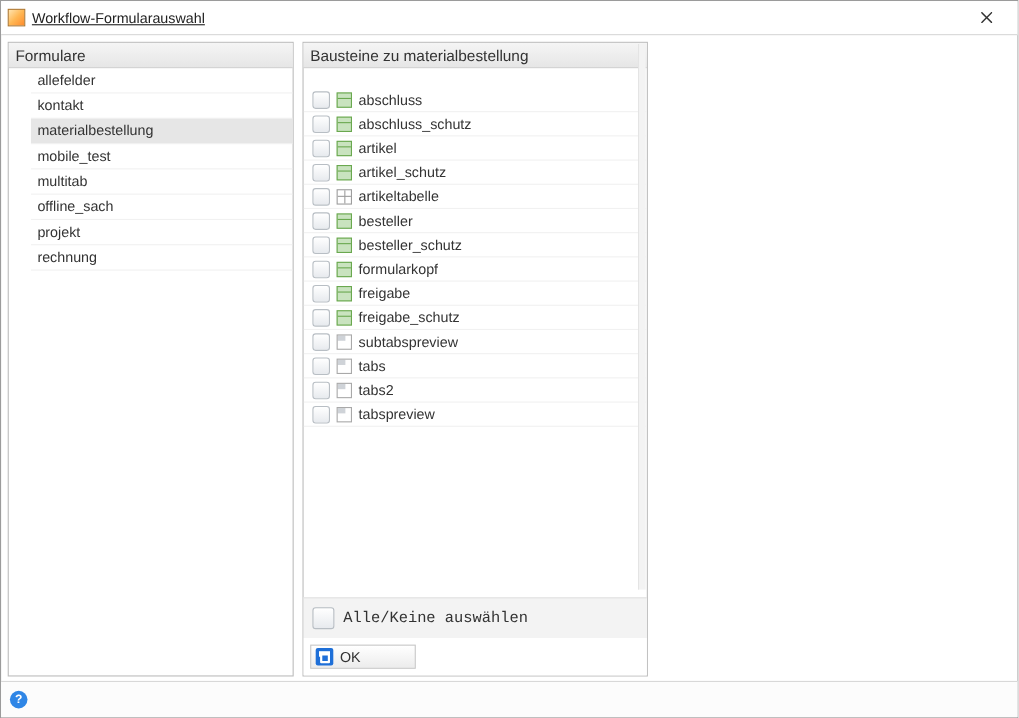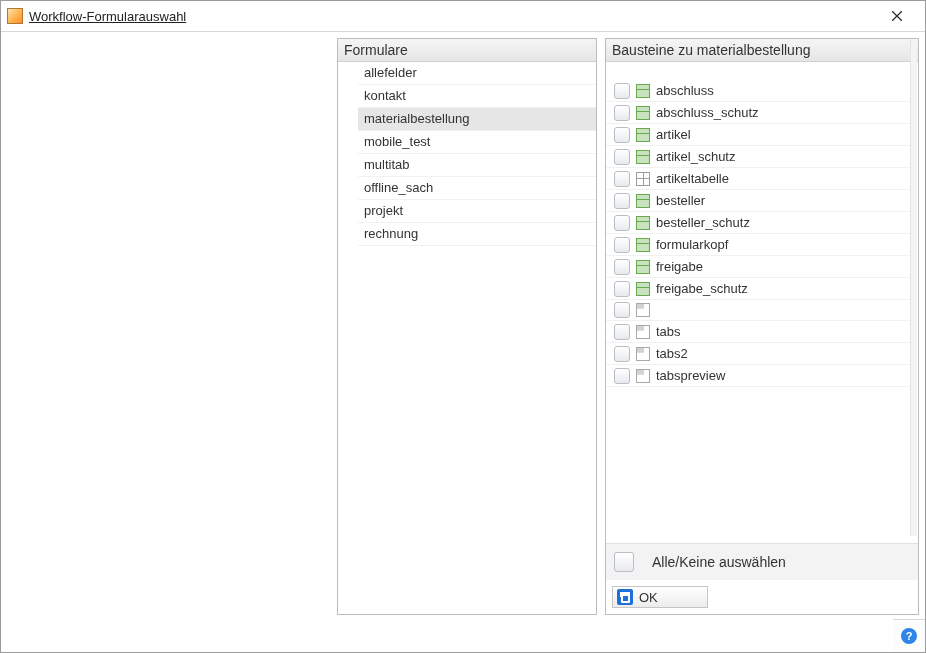--- a/index.html
+++ b/index.html
@@ -51,21 +51,20 @@
     align-items: center;
     justify-content: center;
     cursor: default;
   }
   .titlebar .close svg { width: 10px; height: 10px; }
 
   .body {
     flex: 1;
     display: flex;
     flex-direction: column;
-    align-items: flex-end;
   }
   .main-area {
     flex: 1;
     display: flex;
     gap: 8px;
     padding: 6px 6px 4px 6px;
     box-sizing: border-box;
   }
   .left-panel {
     width: 258px;
@@ -175,23 +174,24 @@
     background: #f3f3f3;
     border-left: 1px solid #e4e4e4;
   }
 
   .select-all-bar {
     background: #f3f3f3;
     border-top: 1px solid #e1e1e1;
     padding: 8px 6px 8px 8px;
     display: flex;
     align-items: center;
-    gap: 18px;
+    gap: 8px;
     font-size: 14px;
     color: #333;
+    font-family: Liberation Mono, monospace;
   }
   .select-all-bar .chk {
     width: 20px;
     height: 20px;
   }
   .ok-bar {
     padding: 6px 6px 6px 6px;
     background: #fff;
   }
   .ok-btn {
@@ -335,20 +335,21 @@
                 <span class="baustein-label">freigabe</span>
               </div>
               <div class="baustein-row">
                 <span class="chk"></span>
                 <span class="type-icon icon-form"></span>
                 <span class="baustein-label">freigabe_schutz</span>
               </div>
               <div class="baustein-row">
                 <span class="chk"></span>
                 <span class="type-icon icon-tab"></span>
+                <span class="baustein-label">subtabspreview</span>
               </div>
               <div class="baustein-row">
                 <span class="chk"></span>
                 <span class="type-icon icon-tab"></span>
                 <span class="baustein-label">tabs</span>
               </div>
               <div class="baustein-row">
                 <span class="chk"></span>
                 <span class="type-icon icon-tab"></span>
                 <span class="baustein-label">tabs2</span>

